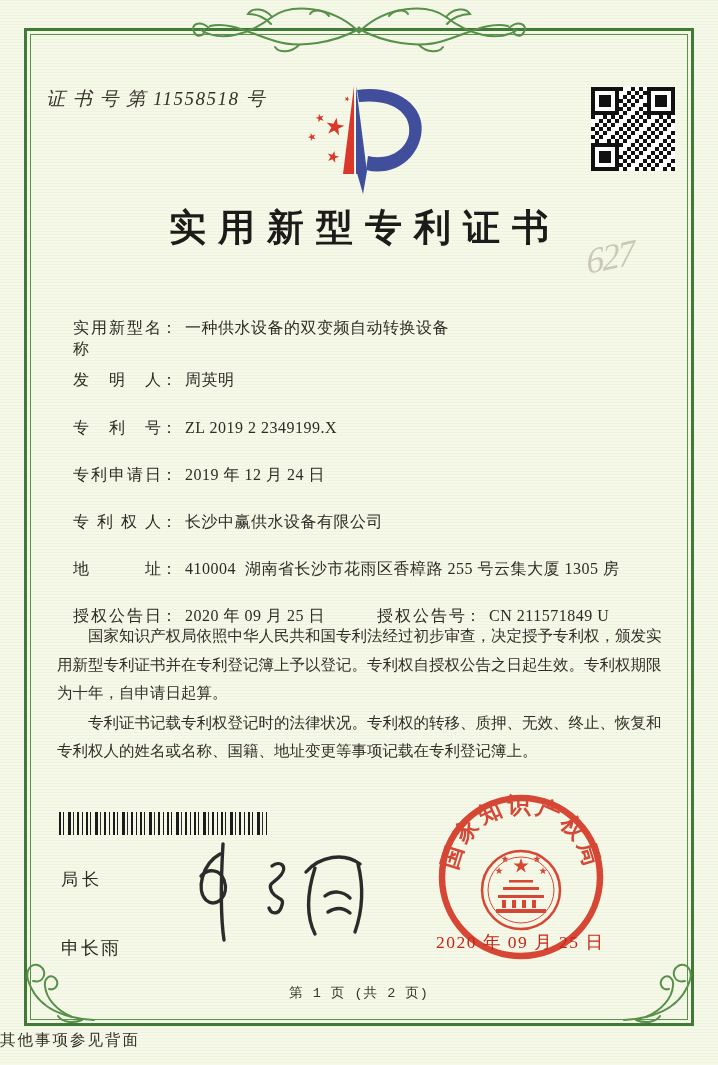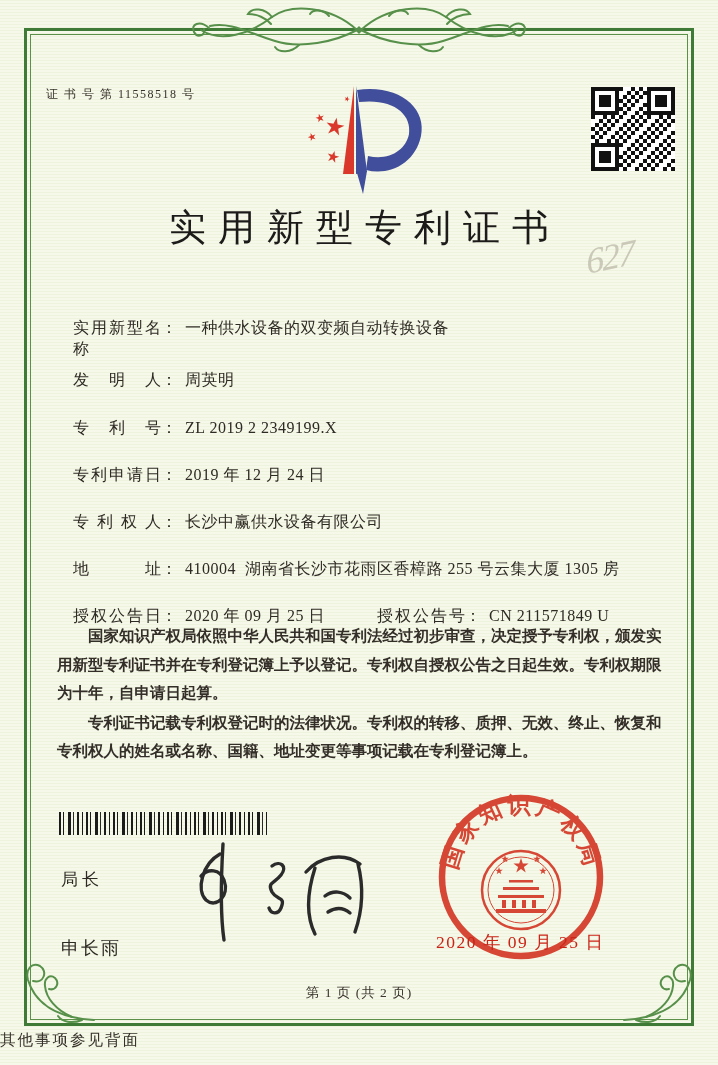--- a/index.html
+++ b/index.html
@@ -8,45 +8,45 @@
     background:repeating-linear-gradient(0deg,#f6f8e9 0px,#f6f8e9 2px,#eef3dd 2px,#eef3dd 3px);
     font-family:"Liberation Serif","DejaVu Serif",serif;color:#2e2a24;
   }
   
   .frame{position:absolute;left:24px;top:28px;width:664px;height:992px;border:3px solid #3f7b37;}
   .frame::after{content:"";position:absolute;inset:3px;border:1px solid #5a9048;}
   .ornament-top{position:absolute;left:179px;top:1px;width:360px;height:56px;z-index:3;}
   .corner-flourish{position:absolute;width:84px;height:64px;z-index:3;}
   .corner-left{left:12px;top:960px;}
   .corner-right{left:622px;top:960px;transform:scaleX(-1);}
-  .cert-no{position:absolute;left:46px;top:86px;font-size:12px;letter-spacing:1.5px;color:#37322b;}
+  .cert-no{position:absolute;left:46px;top:86px;font-size:19px;letter-spacing:1.5px;color:#37322b;font-style:italic;}
   .logo{position:absolute;left:287px;top:84px;width:150px;height:112px;}
   .qr{position:absolute;left:591px;top:87px;width:84px;height:84px;background:#fff;}
-  .title{position:absolute;left:0;right:0;top:203px;text-align:center;font-size:37px;font-weight:normal;
+  .title{position:absolute;left:0;right:0;top:203px;text-align:center;font-size:37px;font-weight:bold;
          letter-spacing:12px;text-indent:12px;color:#1c1b19;}
   .hand-note{position:absolute;left:586px;top:236px;font-size:36px;font-style:italic;
              color:#a9a492;opacity:.55;transform:rotate(-12deg) skewX(-8deg);letter-spacing:-2px;}
   .field-row{position:absolute;left:57px;width:606px;font-size:16px;white-space:pre-wrap;}
   .flabel{display:inline-block;width:88px;text-align:justify;text-align-last:justify;vertical-align:top;font-family:Liberation Mono, monospace;}
   .fcolon{display:inline-block;margin-right:8px;}
   .fvalue{letter-spacing:.5px;}
   .grant-no{display:inline-block;margin-left:52px;}
   .paragraphs{position:absolute;left:57px;top:622px;width:608px;font-size:15.5px;line-height:28.5px;color:#332e28;}
-  .paragraphs p{margin:0 0 1px 0;text-indent:2em;font-weight:bold;}
+  .paragraphs p{margin:0 0 1px 0;text-indent:2em;}
   .barcode{position:absolute;left:59px;top:812px;width:208px;height:23px;
     background:
       repeating-linear-gradient(90deg,#1b1b1b 0 2px,transparent 2px 4px,#1b1b1b 4px 5px,transparent 5px 9px,
         #1b1b1b 9px 12px,transparent 12px 14px,#2a2a2a 14px 15px,transparent 15px 18px,
         #1b1b1b 18px 20px,transparent 20px 23px,#1b1b1b 23px 24px,transparent 24px 27px);}
   .director-title{position:absolute;left:61px;top:868px;font-size:17px;letter-spacing:4px;text-align:center;}
   .director-name{position:absolute;left:61px;top:936px;font-size:18px;letter-spacing:2px;}
   .signature{position:absolute;left:168px;top:838px;width:215px;height:118px;}
   .seal{position:absolute;left:424px;top:792px;width:200px;height:175px;opacity:.93;}
   .seal-date{position:absolute;left:436px;top:930px;font-size:17.5px;letter-spacing:1.5px;color:#ca2417;z-index:4;}
-  .page-num{position:absolute;left:0;right:0;top:984px;text-align:center;font-size:13.5px;color:#3a352e;letter-spacing:1px;}
+  .page-num{position:absolute;left:0;right:0;top:984px;text-align:center;font-size:13.5px;color:#3a352e;letter-spacing:1px;font-family:Liberation Mono, monospace;}
   .footer-note{position:absolute;left:0;right:0;top:1030px;font-size:15.5px;letter-spacing:2px;color:#35302a;}
   svg{display:block;}
 </style>
 </head>
 <body>
 
 <div class="page">
 
   <div class="frame"></div>
 

